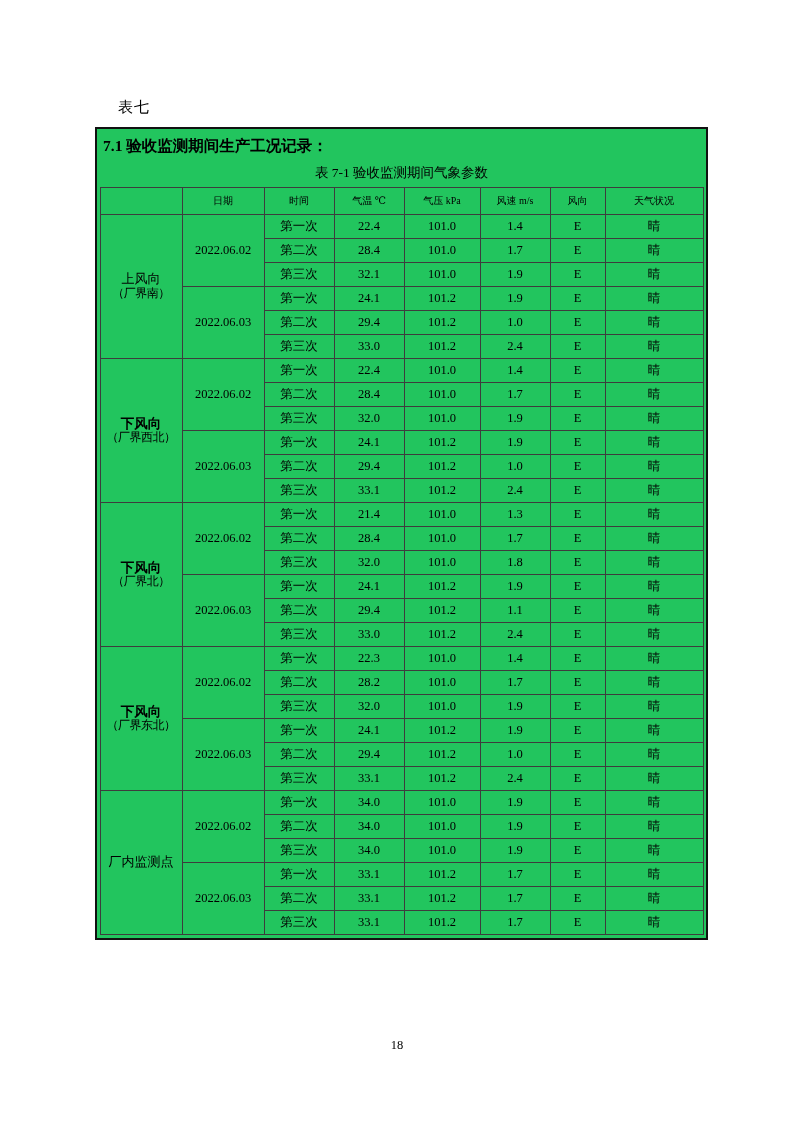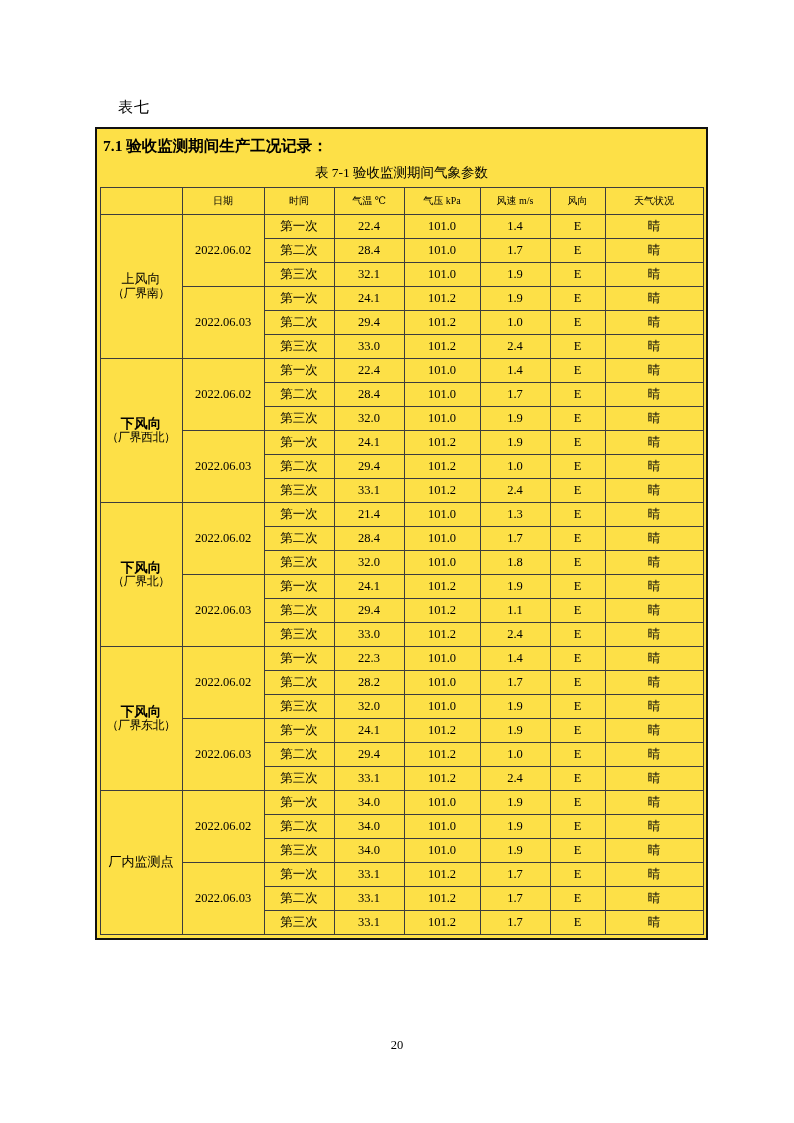--- a/index.html
+++ b/index.html
@@ -15,21 +15,21 @@
   .pre-title {
     position: absolute; left: 118px; top: 86px;
     font-size: 15px; letter-spacing: 1px; margin-top: 12px;
   }
 
   .content-box {
     position: absolute; left: 95px; top: 127px;
     width: 613px;
     border: 2px solid #111;
     box-sizing: border-box;
-    background: #fde047;
+    background: #22c55e;
     padding-bottom: 3px;
   }
 
   .section-heading {
     font-weight: bold;
     font-size: 15.5px;
     margin: 7px 6px 0 6px;
   }
 
   .paragraph {
@@ -387,15 +387,15 @@
             <td class="c-num">101.2</td>
             <td class="c-num">1.7</td>
             <td>E</td>
             <td>晴</td>
           </tr>
         </tbody>
     </table>
 
   </div>
 
-  <div class="page-number">20</div>
+  <div class="page-number">18</div>
 
 </div>
 
 </body></html>

